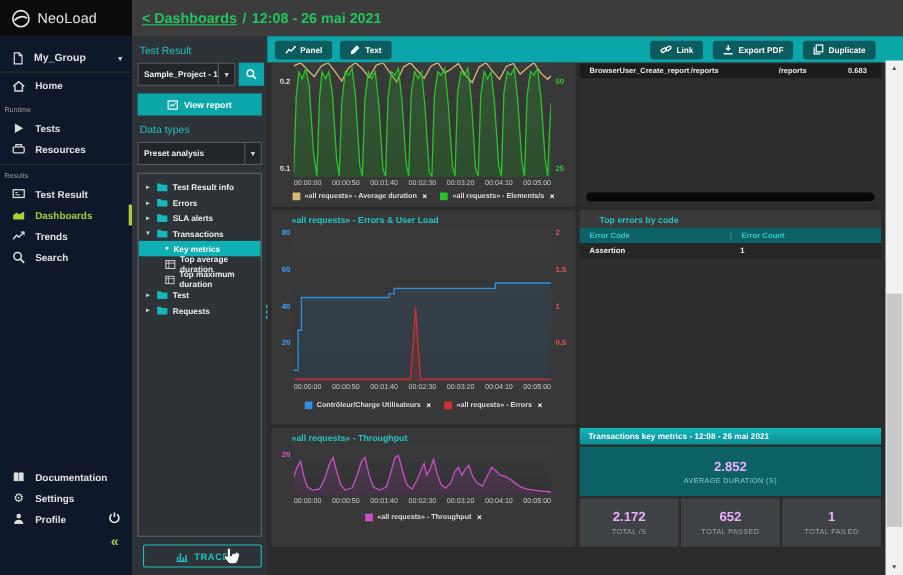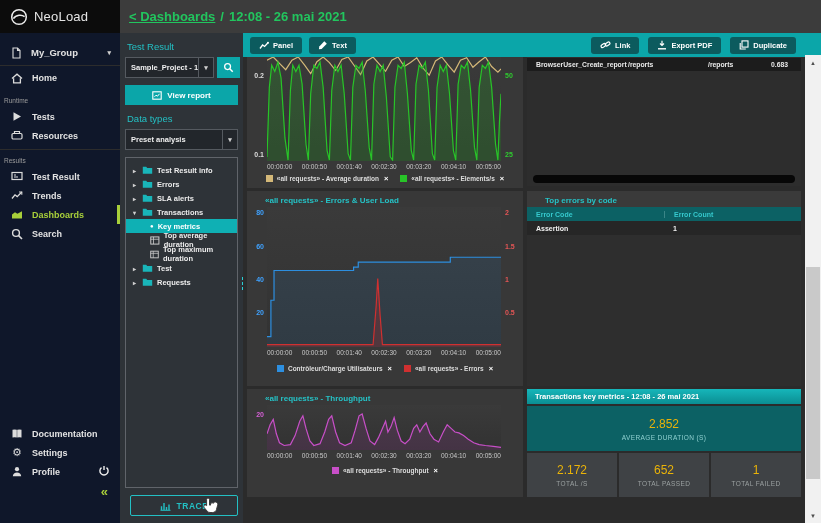--- a/index.html
+++ b/index.html
@@ -90,21 +90,21 @@
   .err-header{display:grid;grid-template-columns:1fr 1fr;height:14px;align-items:center;background:#0c6164;color:#35c9cd;font-size:7px;font-weight:bold}
   .err-header div{padding-left:9px}
   .err-header div+div{border-left:1px solid rgba(170,220,220,.3)}
   .err-row{display:grid;grid-template-columns:1fr 1fr;height:14px;align-items:center;background:#262626;color:#f2f2f2;font-size:7px;font-weight:bold}
   .err-row div{padding-left:9px}
 
   
   .metrics{display:flex;flex-direction:column;height:100%;gap:2px}
   .m-title{height:15px;flex:none;background:linear-gradient(#16b6ba,#0b8e92);color:#fff;font-size:7.5px;font-weight:bold;display:flex;align-items:center;padding-left:8px}
   .m-primary{height:45px;flex:none;background:#0c6164;display:flex;flex-direction:column;align-items:center;justify-content:center}
-  .m-value{color:#eab308;font-size:12px;font-weight:normal}
+  .m-value{color:#f0abfc;font-size:12px;font-weight:bold}
   .m-label{color:#8fd0d0;font-size:6.5px;margin-top:3px;letter-spacing:.4px}
   .m-cells{flex:1;display:flex;gap:2px}
   .m-cell{flex:1;background:#3f4245;display:flex;flex-direction:column;align-items:center;justify-content:center}
   .m-cell .m-label{color:#9aa0a0}
 
   
   .vscroll{position:absolute;right:0;top:55px;width:16px;height:468px;background:#f1f1f1}
   .varrow{height:15px;display:flex;align-items:center;justify-content:center;color:#4e4e4e;font-size:6px;cursor:pointer}
   .varrow.down{position:absolute;bottom:0;left:0;right:0}
   .vthumb{position:absolute;left:1px;width:14px;top:212px;height:212px;background:#c9c9c9;cursor:grab}
@@ -163,32 +163,32 @@
     </div>
     <div class="side-div"></div>
     <div class="sec-label">Results</div>
     <div class="side-item">
       <svg width="12" height="11" viewBox="0 0 12 11">
           <rect x="1" y="1.5" width="10" height="7" fill="none" stroke="#dcdcdc" stroke-width="1.2"></rect>
           <path d="M3 4h2M3 6h4" stroke="#dcdcdc" stroke-width="1"></path>
         </svg>
       <span>Test Result</span>
     </div>
+    <div class="side-item active">
+      <svg width="12" height="11" viewBox="0 0 12 11">
+          <path d="M1 9.5V5.5l3-2.3 2.4 1.6L11 2.2v7.3z" fill="#a8cf3a"></path>
+        </svg>
+      <span>Dashboards</span>
+    </div>
     <div class="side-item">
       <svg width="12" height="11" viewBox="0 0 12 11">
           <path d="M1 8.5 L4 4.8 L6.2 6.6 L10.8 2" fill="none" stroke="#dcdcdc" stroke-width="1.3"></path>
           <path d="M8 2h2.8v2.8" fill="none" stroke="#dcdcdc" stroke-width="1.1"></path>
         </svg>
       <span>Trends</span>
-    </div>
-    <div class="side-item active">
-      <svg width="12" height="11" viewBox="0 0 12 11">
-          <path d="M1 9.5V5.5l3-2.3 2.4 1.6L11 2.2v7.3z" fill="#a8cf3a"></path>
-        </svg>
-      <span>Dashboards</span>
     </div>
     <div class="side-item">
       <svg width="12" height="12" viewBox="0 0 12 12">
           <circle cx="5" cy="5" r="3.4" fill="none" stroke="#dcdcdc" stroke-width="1.4"></circle>
           <path d="M7.6 7.6 L11 11" stroke="#dcdcdc" stroke-width="1.6"></path>
         </svg>
       <span>Search</span>
     </div>
 
     <div class="side-bottom">

